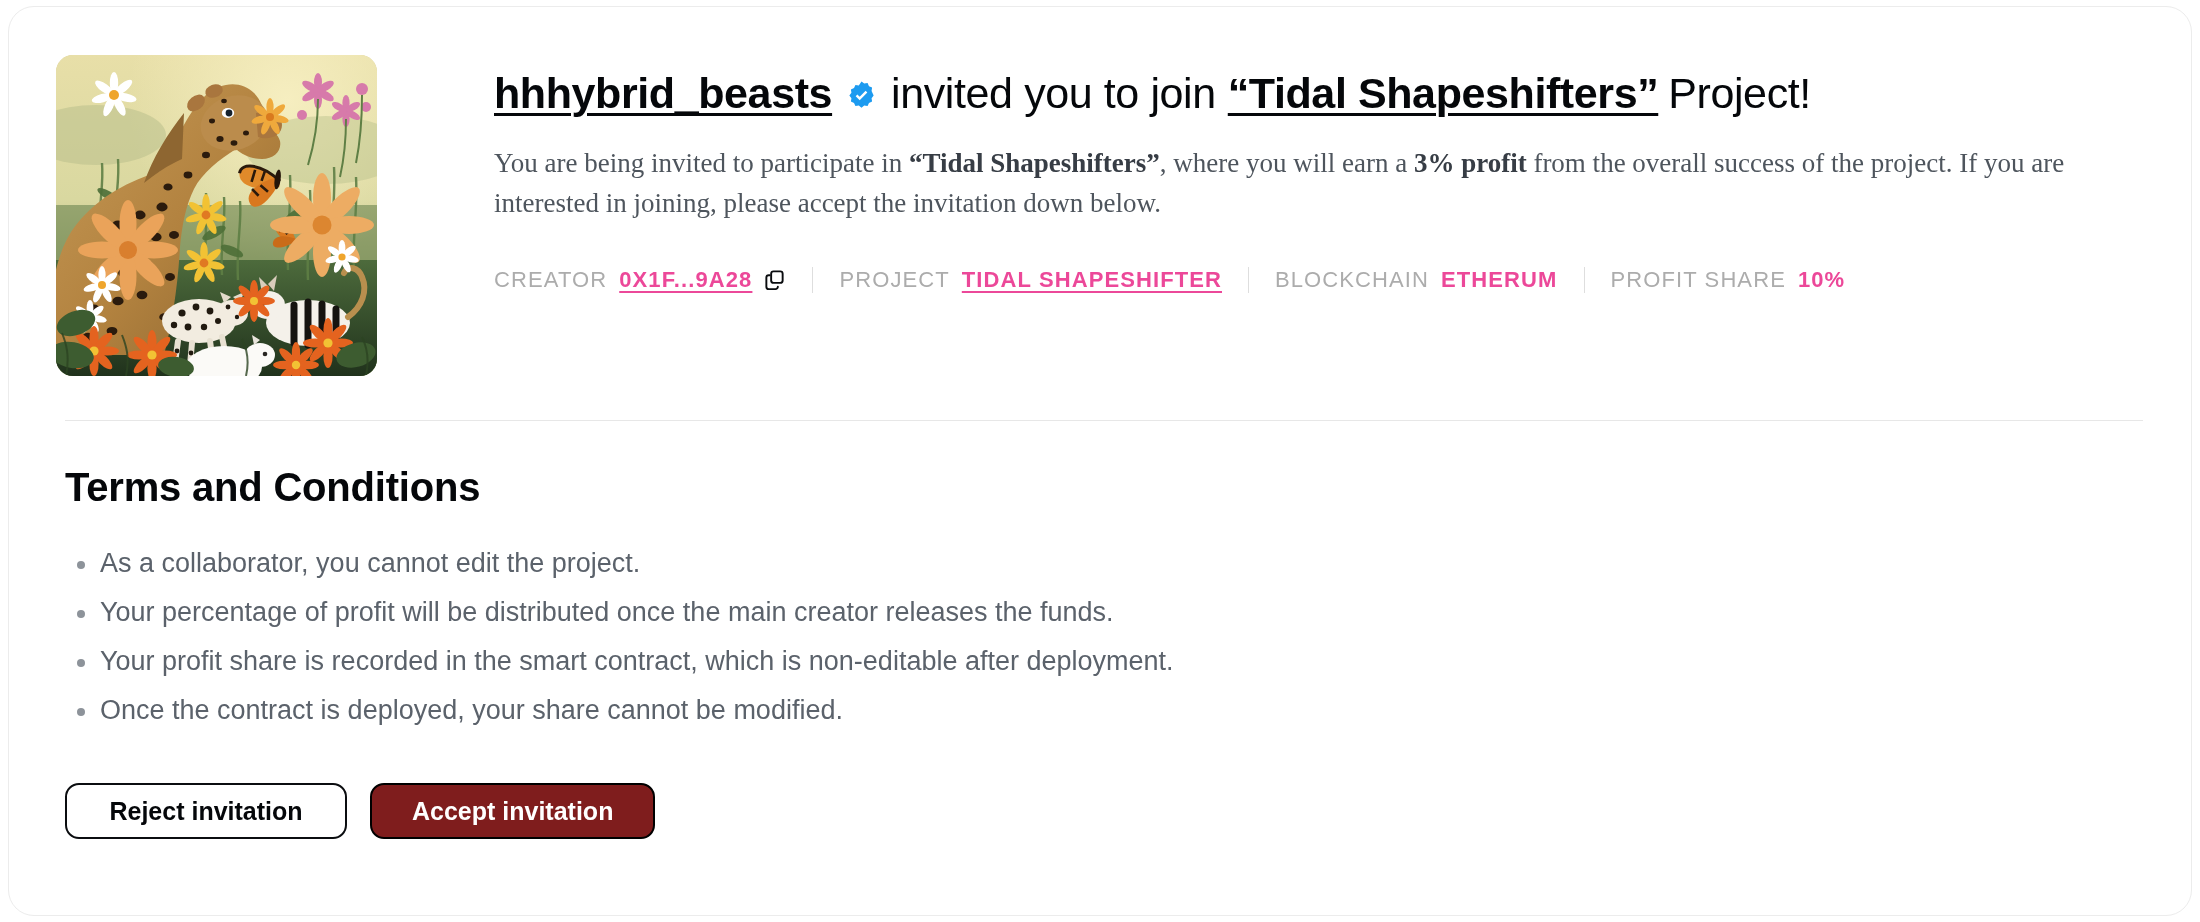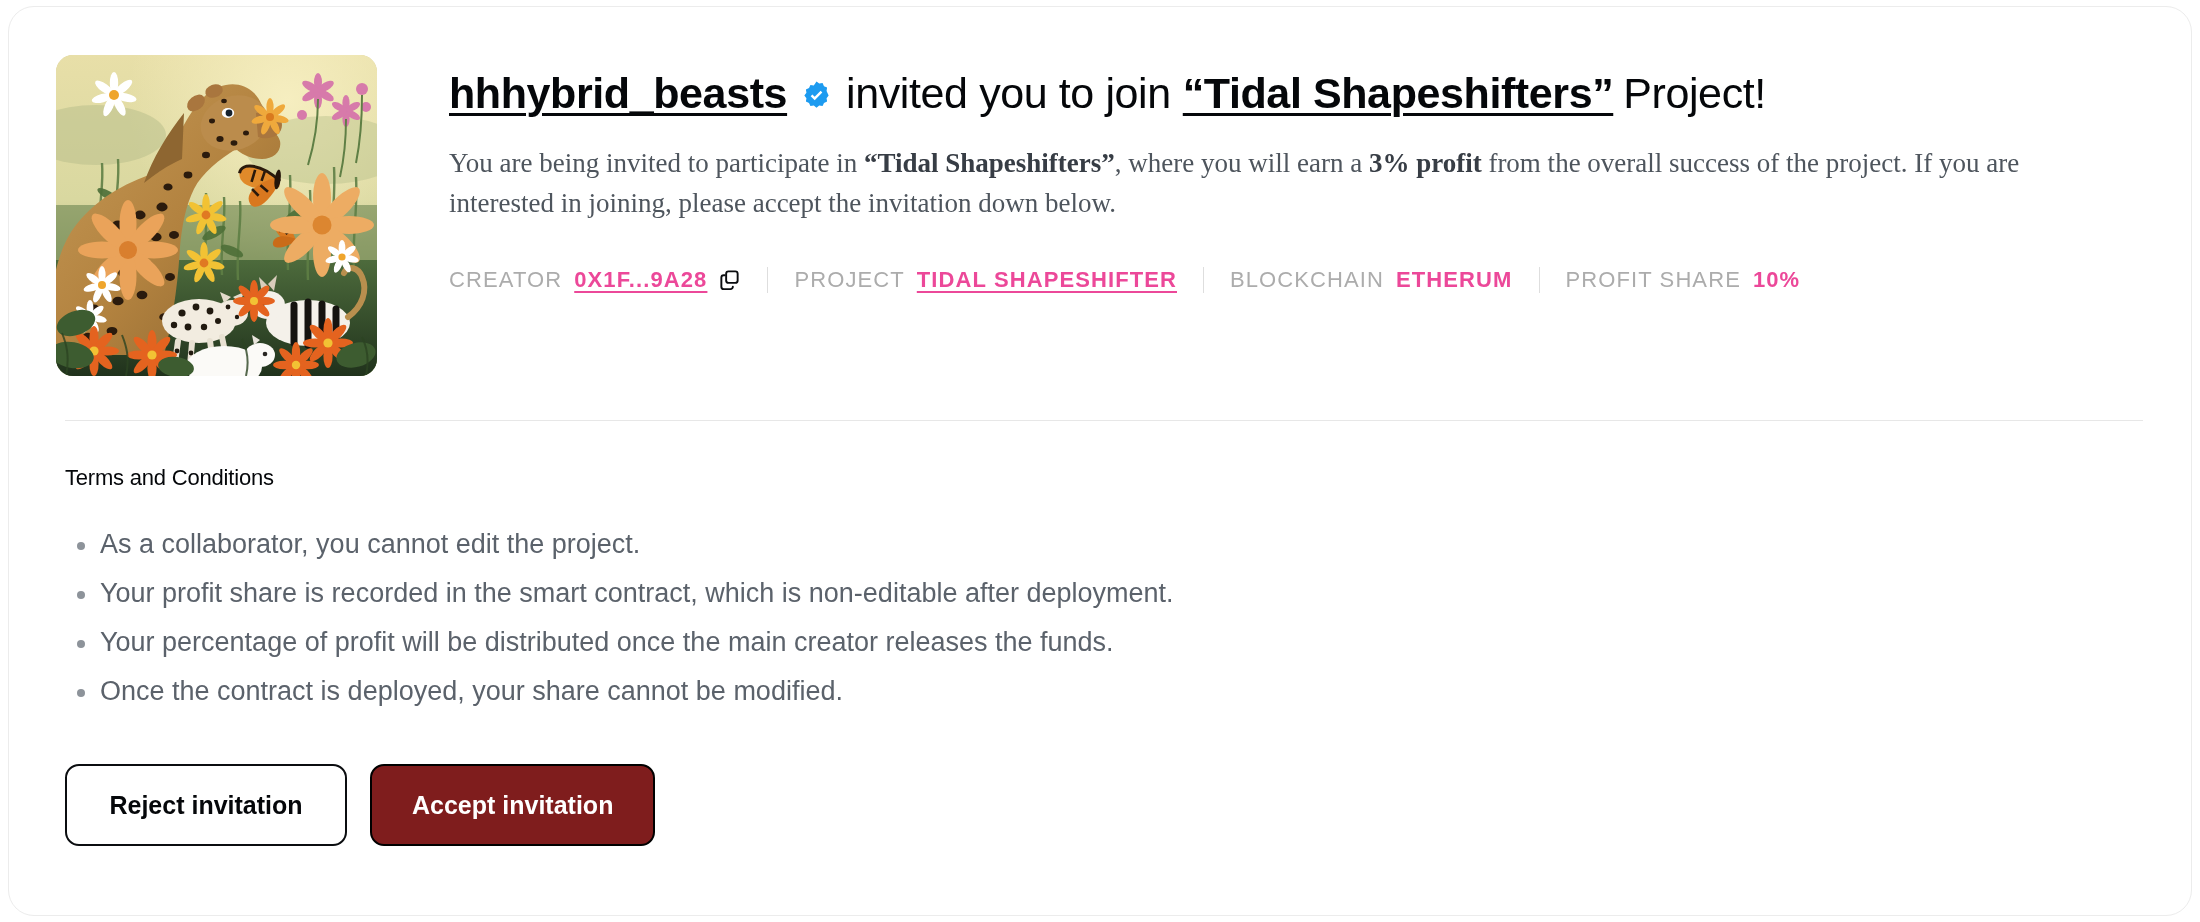--- a/index.html
+++ b/index.html
@@ -40,20 +40,21 @@
     position: relative;
     background: #d9cf9e;
   }
   .project-thumb svg { display: block; width: 100%; height: 100%; }
 
   .header-text {
     flex: 1;
     padding-left: 72px;
     padding-top: 14px;
     min-width: 0;
+    margin-left: 45px;
   }
 
   
   .invite-title {
     font-size: 43px;
     line-height: 1.14;
     font-weight: 400;
     color: #05070a;
     letter-spacing: -0.4px;
     white-space: nowrap;
@@ -140,22 +141,22 @@
   
   .card-divider {
     height: 1px;
     background: #e7e7e7;
     margin: 44px 48px 0 56px;
   }
 
   
   .terms-section { padding: 44px 0 0 56px; }
   .terms-heading {
-    font-size: 22px;
-    font-weight: 400;
+    font-size: 40px;
+    font-weight: 700;
     color: #05070a;
     letter-spacing: -0.2px;
   }
   .terms-list {
     margin-top: 40px;
     list-style: none;
   }
   .terms-list li {
     position: relative;
     padding-left: 35px;
@@ -184,21 +185,21 @@
   }
   .btn {
     font-family: "Liberation Sans", sans-serif;
     font-size: 25px;
     font-weight: 700;
     border-radius: 14px;
     cursor: pointer;
     display: inline-flex;
     align-items: center;
     justify-content: center;
-    height: 82px;
+    height: 56px;
   }
   .btn-reject {
     background: #ffffff;
     color: #05070a;
     border: 2px solid #0b0d10;
     padding: 0 40px;
     min-width: 282px;
   }
   .btn-accept {
     background: #7f1d1d;
@@ -632,22 +633,22 @@
       </div>
     </div>
   </div>
 
   <div class="card-divider"></div>
 
   <div class="terms-section">
     <div class="terms-heading">Terms and Conditions</div>
     <ul class="terms-list">
       <li>As a collaborator, you cannot edit the project.</li>
+      <li>Your percentage of profit will be distributed once the main creator releases the funds.</li>
       <li>Your profit share is recorded in the smart contract, which is non-editable after deployment.</li>
-      <li>Your percentage of profit will be distributed once the main creator releases the funds.</li>
       <li>Once the contract is deployed, your share cannot be modified.</li>
     </ul>
   </div>
 
   <div class="action-row">
     <button class="btn btn-reject">Reject invitation</button>
     <button class="btn btn-accept">Accept invitation</button>
   </div>
 
 </div>

